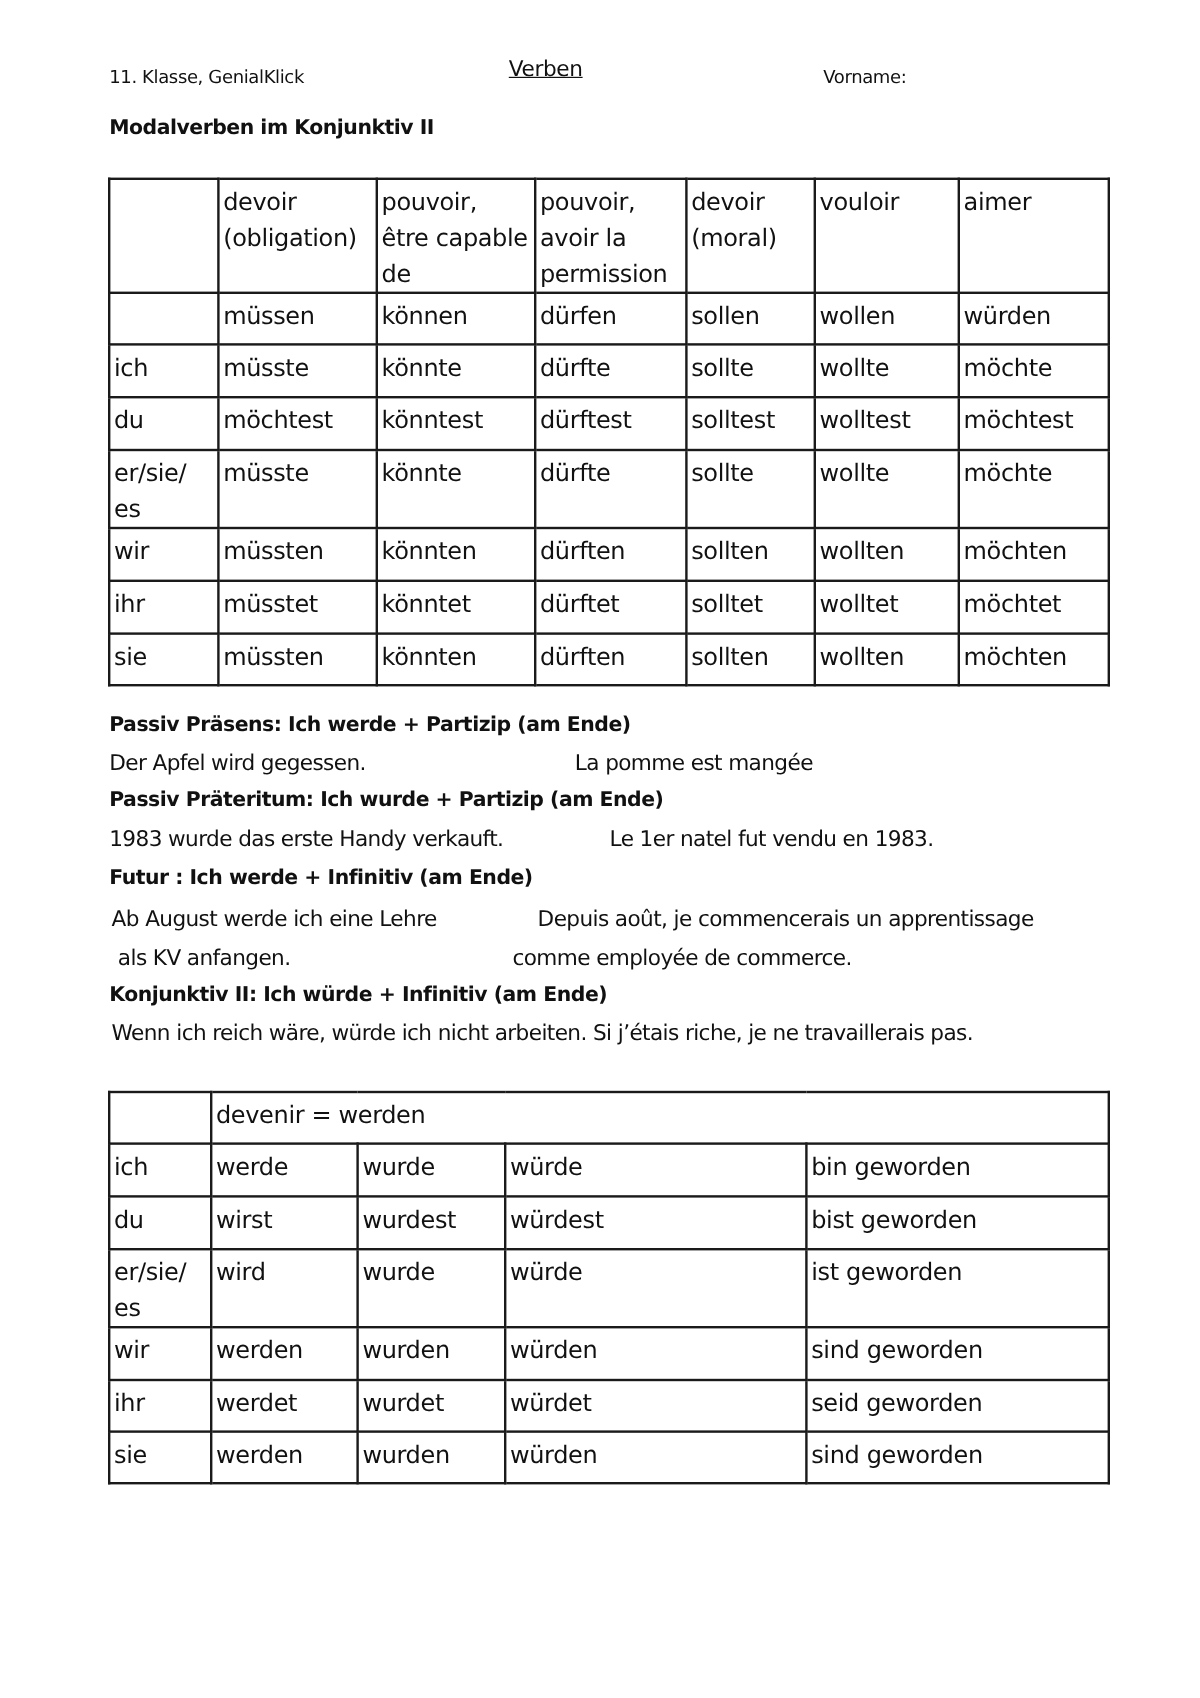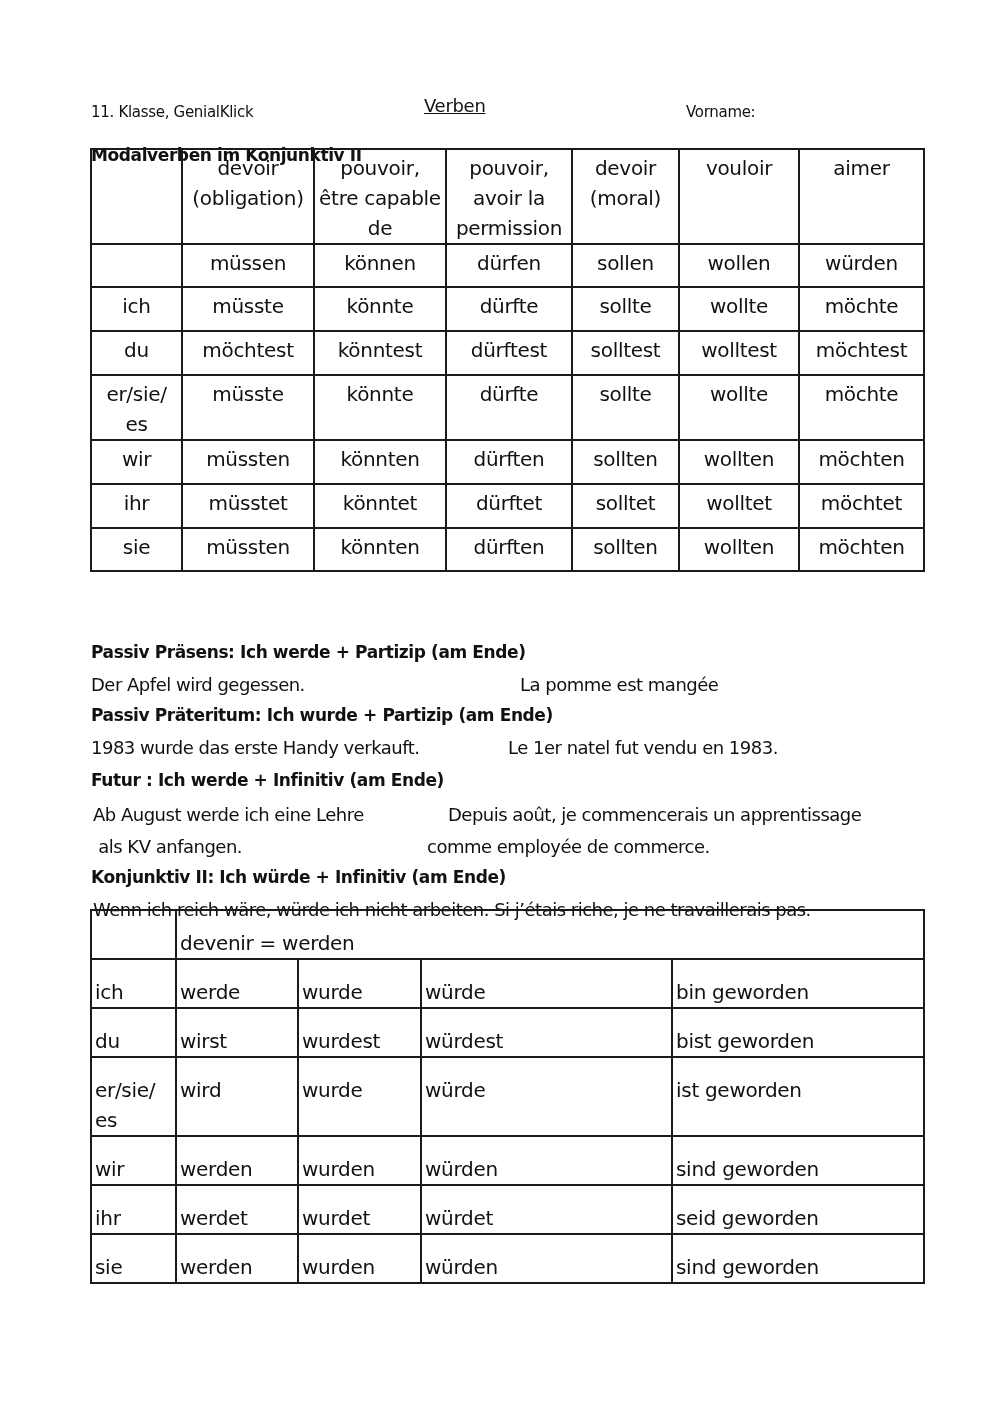--- a/index.html
+++ b/index.html
@@ -1,30 +1,30 @@
 <!DOCTYPE html>
 <html><head>
 <meta charset="utf-8">
 <style>
   html, body { margin:0; padding:0; background:#ffffff; }
   body { width:1000px; height:1415px; position:relative; overflow:hidden;
          font-family:"DejaVu Sans", sans-serif; color:#111; }
-  .abs { position:absolute; white-space:nowrap;margin-top:48px; }
+  .abs { position:absolute; white-space:nowrap; }
   .hdr-left { left:91px; top:55px; font-size:15px; letter-spacing:-0.3px; }
   .hdr-title { left:424px; top:47px; font-size:18px; text-decoration:underline; letter-spacing:-0.3px; }
   .hdr-right { left:686px; top:55px; font-size:15px; letter-spacing:-0.3px; }
   .h-bold { font-weight:bold; font-size:17px; letter-spacing:-0.4px; }
   .body-txt { font-size:18px; letter-spacing:-0.5px; }
 
   table.grid { position:absolute; border-collapse:collapse; table-layout:fixed; }
   table.grid td { border:2px solid #1a1a1a; vertical-align:top; padding:3px 3px 0 3px;
                   font-size:20px; line-height:30px; letter-spacing:-0.3px; overflow:hidden; }
-  #t1 { left:90px; top:148px; width:833px;text-align:center; }
+  #t1 { left:90px; top:148px; width:833px; }
   #t2 { left:90px; top:909px; width:833px; }
-  #t2 td { line-height:30px; padding-top:17px;margin-top:16px; }
+  #t2 td { line-height:30px; padding-top:3px;margin-top:16px; }
 </style>
 </head>
 <body>
 
 <div class="abs hdr-left">11. Klasse, GenialKlick</div>
 <div class="abs hdr-title">Verben</div>
 <div class="abs hdr-right">Vorname:</div>
 
 <div class="abs h-bold" style="left:91px; top:97px;">Modalverben im Konjunktiv II</div>
 
@@ -109,21 +109,21 @@
     <td>dürften</td>
     <td>sollten</td>
     <td>wollten</td>
     <td>möchten</td>
   </tr>
 </tbody>
   </table>
 
 <div class="abs h-bold" style="left:91px; top:594px;">Passiv Präsens: Ich werde + Partizip (am Ende)</div>
 <div class="abs body-txt" style="left:91px; top:626px;">Der Apfel wird gegessen.</div>
-<div class="abs body-txt" style="left:520px; top:626px;">La pomme est mangée</div>
+<div class="abs body-txt" style="left:479px; top:626px;">La pomme est mangée</div>
 
 <div class="abs h-bold" style="left:91px; top:657px;">Passiv Präteritum: Ich wurde + Partizip (am Ende)</div>
 <div class="abs body-txt" style="left:91px; top:689px;">1983 wurde das erste Handy verkauft.</div>
 <div class="abs body-txt" style="left:508px; top:689px;">Le 1er natel fut vendu en 1983.</div>
 
 <div class="abs h-bold" style="left:91px; top:722px;text-align:right;">Futur : Ich werde + Infinitiv (am Ende)</div>
 <div class="abs body-txt" style="left:93px; top:756px;">Ab August werde ich eine Lehre</div>
 <div class="abs body-txt" style="left:93px; top:788px; white-space:pre;"> als KV anfangen.</div>
 <div class="abs body-txt" style="left:448px; top:756px;">Depuis août, je commencerais un apprentissage</div>
 <div class="abs body-txt" style="left:427px; top:788px;">comme employée de commerce.</div>

